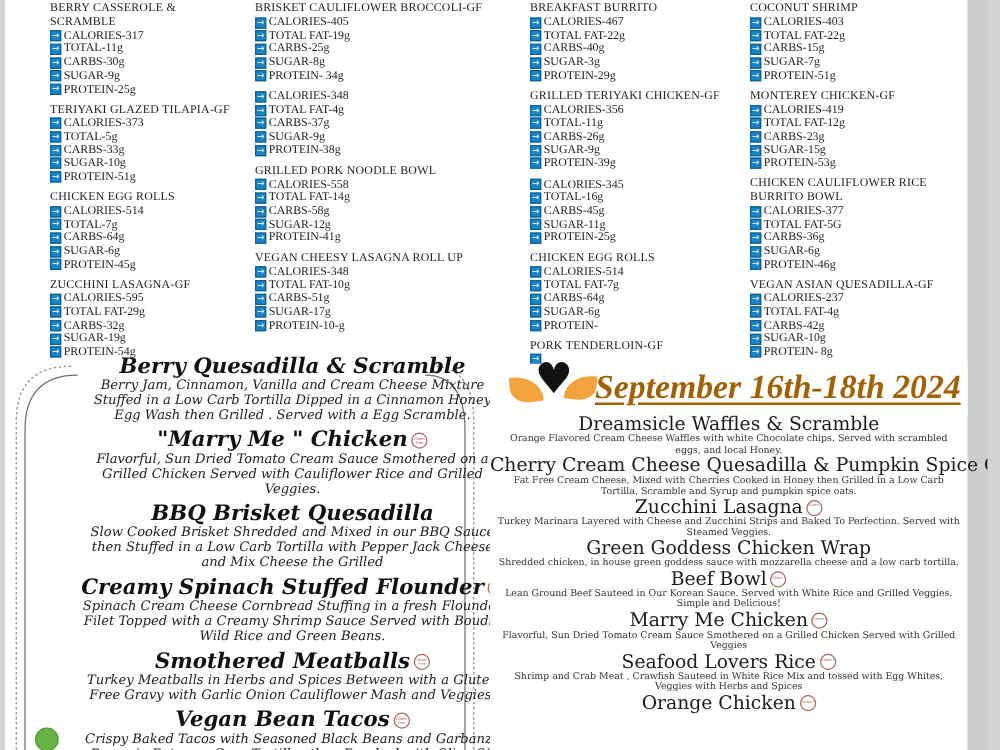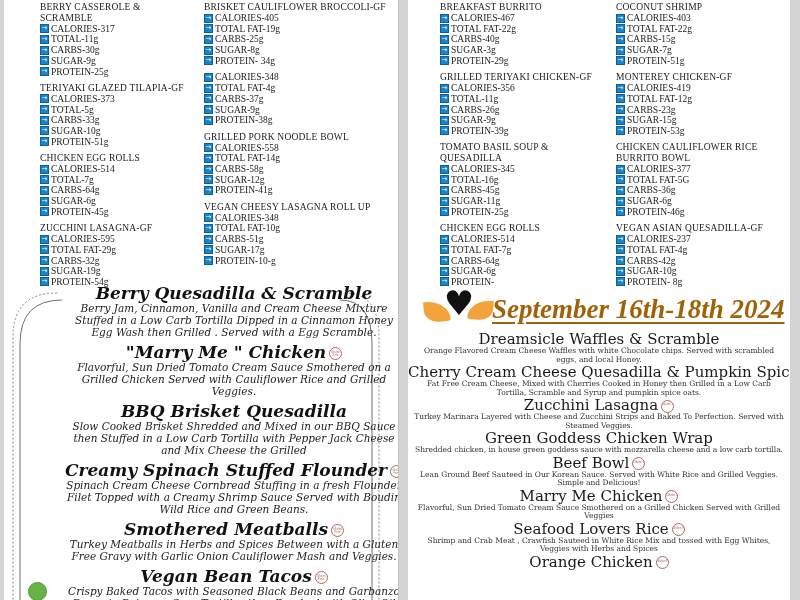--- a/index.html
+++ b/index.html
@@ -4,21 +4,21 @@
 <style>
   html,body{margin:0;padding:0;}
   body{
     width:800px;height:600px;overflow:hidden;position:relative;
     background:#cdcdcd;
     font-family:"Liberation Serif", serif;
     color:#1c1c1c;
   }
   .page{position:absolute;top:0;bottom:0;background:#fff;}
   #left-page{left:4px;width:460px;}
-  #right-page{left:408px;width:382px;}
+  #right-page{left:392px;width:382px;}
   .gutter{position:absolute;top:0;bottom:0;background:#d4d4d4;}
   #center-gutter{left:398px;width:10px;border-left:1px solid #c2c2c2;border-right:1px solid #c2c2c2;}
   #right-edge{left:790px;width:10px;}
   #left-edge{left:0;width:4px;background:#d4d4d4;}
 
   
   .nut-wrap{position:absolute;top:2px;display:flex;}
   #left-page .nut-wrap{left:36px;}
   #right-page .nut-wrap{left:32px;}
   .nut-col{display:block;}
@@ -459,21 +459,20 @@
               </div>
 
               <div class="nut-line">
                 <span class="arrow-icon">→</span>
                 <span class="nut-fact">PROTEIN-39g</span>
               </div>
             </div>
         </div>
 
         <div class="nut-item">
-          <div class="nut-name">TOMATO BASIL SOUP &amp; QUESADILLA</div>
           <div>
 
               <div class="nut-line">
                 <span class="arrow-icon">→</span>
                 <span class="nut-fact">CALORIES-345</span>
               </div>
 
               <div class="nut-line">
                 <span class="arrow-icon">→</span>
                 <span class="nut-fact">TOTAL-16g</span>

